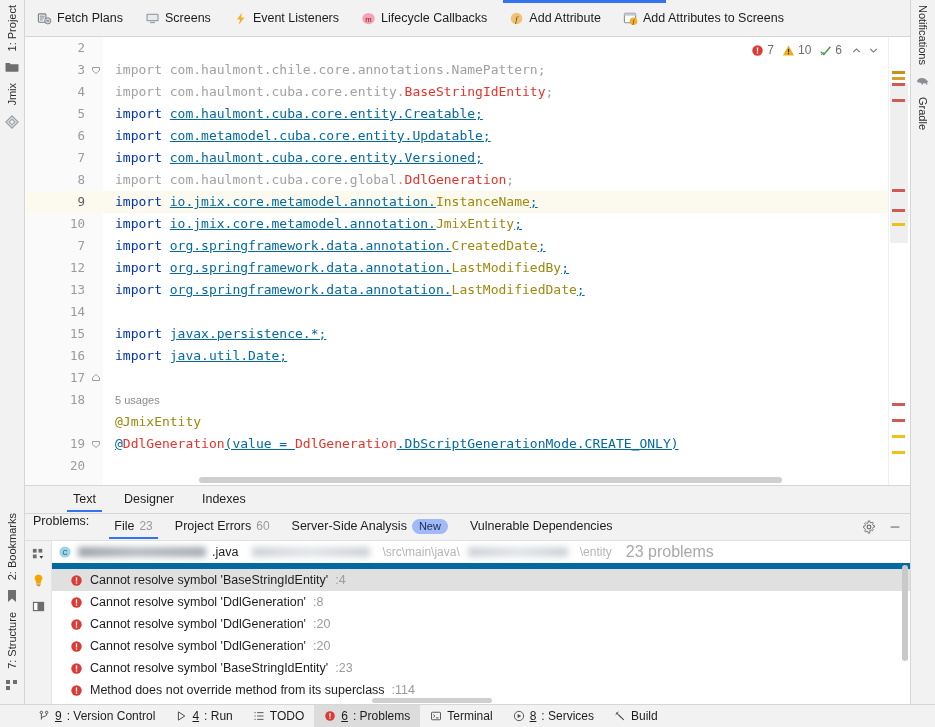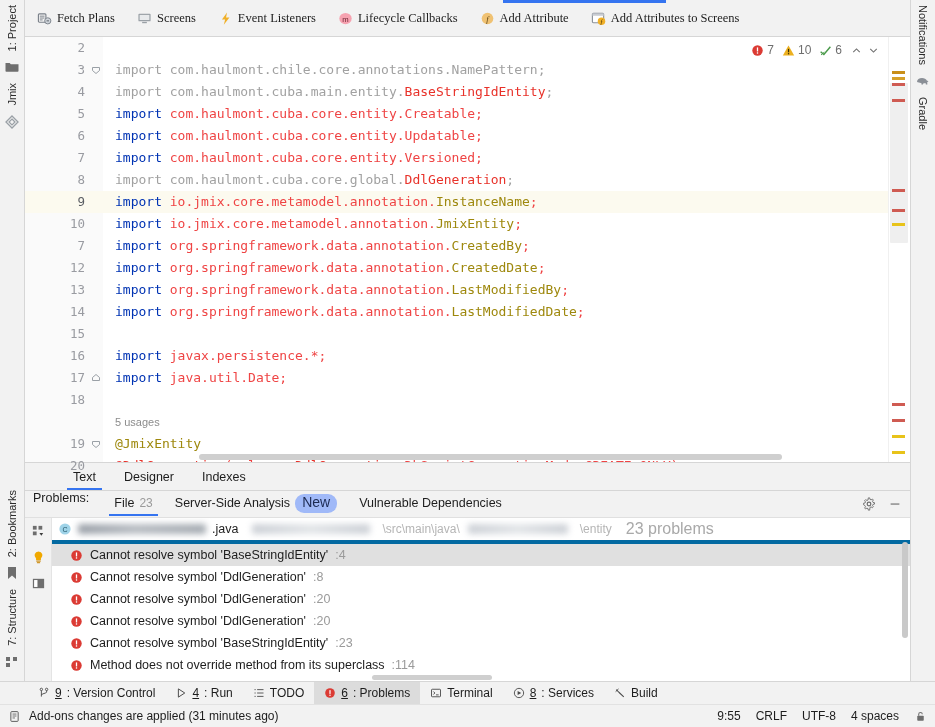--- a/index.html
+++ b/index.html
@@ -37,21 +37,21 @@
   
   .toolbar{
     height:36px;flex:0 0 36px;background:#f2f2f2;
     border-bottom:1px solid #d6d6d6;
     display:flex;align-items:center;gap:18px;padding-left:10px;position:relative;
   }
   .toolbar::after{
     content:"";position:absolute;left:478px;top:0;width:163px;height:3px;background:#3574f0;
   }
   .tb-item{display:flex;align-items:center;gap:5px;cursor:default;height:26px;padding:0 2px;}
-  .tb-item span.lbl{font-size:12.5px;color:#1d1d1d;white-space:nowrap;font-family:Liberation Serif, serif;}
+  .tb-item span.lbl{font-size:12.5px;color:#1d1d1d;white-space:nowrap;}
   .ic{width:15px;height:15px;flex:0 0 15px;display:block;}
 
   
   .editor-wrap{flex:1 1 auto;min-height:0;display:flex;background:#fff;position:relative;}
   .gutter{
     width:78px;flex:0 0 78px;background:#fafafa;position:relative;
     border-right:none;
   }
   .code-area{flex:1 1 auto;min-width:0;position:relative;overflow:hidden;background:#fff;}
   .stripe{
@@ -71,21 +71,21 @@
     font-size:12.5px;color:#999ba1;text-align:right;width:40px;
   }
   .gnum.cur{color:#5a5d63;}
   .fold{
     position:absolute;right:2px;top:6px;width:10px;height:10px;
   }
   .fold svg{display:block;}
 
   
   .kw{color:#0033b3;}
-  .pl{color:#ef4444;}
+  .pl{color:#0369a1;text-decoration:underline;}
   .dim{color:#a1a1a1;}
   .ann{color:#9e880d;text-align:right;}
   .err{color:#e8322a;}
   .hint{
     font-family:"Liberation Sans",sans-serif;font-size:11px;color:#8c8c8c;
   }
 
   
   .hscroll{
     position:absolute;left:96px;right:26px;bottom:2px;height:6px;background:transparent;
@@ -100,21 +100,21 @@
   .inspect .grp{display:flex;align-items:center;gap:3px;margin-right:4px;}
   .chev{width:13px;height:13px;}
 
   
   .mark{position:absolute;left:3px;width:13px;height:3px;}
   .stripe-thumb{position:absolute;left:1px;width:18px;background:#00000010;border-radius:1px;}
 
   
   .ebtabs{
     height:27px;flex:0 0 27px;background:#f2f2f2;border-top:1px solid #d6d6d6;
-    display:flex;align-items:center;gap:0;padding-left:34px;
+    display:flex;align-items:flex-start;gap:0;padding-left:34px;
   }
   .ebtab{
     font-size:12.5px;color:#1d1d1d;padding:0 14px;height:26px;line-height:26px;
     position:relative;cursor:default;
   }
   .ebtab.sel::after{content:"";position:absolute;left:8px;right:8px;bottom:0;height:2px;background:#3574f0;}
 
   
   .problems{
     flex:0 0 190px;height:190px;background:#fff;border-top:1px solid #d6d6d6;
@@ -125,35 +125,35 @@
     padding-left:8px;position:relative;border-bottom:1px solid #e0e0e0;
   }
   .pr-title{font-size:12.5px;color:#1d1d1d;margin-right:14px;}
   .pr-tab{
     font-size:12.5px;color:#1d1d1d;height:25px;line-height:25px;padding:0 11px;
     position:relative;display:flex;align-items:center;gap:5px;cursor:default;
   }
   .pr-tab .cnt{color:#9a9a9a;font-size:12px;}
   .pr-tab.sel::after{content:"";position:absolute;left:6px;right:6px;bottom:0;height:2px;background:#3574f0;}
   .badge-new{
-    background:#a0b9f8;color:#1c2a52;border-radius:9px;font-size:14px;
+    background:#a0b9f8;color:#1c2a52;border-radius:9px;font-size:11px;
     padding:1px 7px 2px;line-height:1.1;
   }
   .pr-head-right{position:absolute;right:8px;top:0;height:26px;display:flex;align-items:center;gap:12px;}
 
   .pr-body{flex:1 1 auto;display:flex;min-height:0;}
   .pr-rail{
     width:26px;flex:0 0 26px;background:#f2f2f2;border-right:1px solid #e4e4e4;
     display:flex;flex-direction:column;align-items:center;padding-top:6px;gap:11px;
   }
   .pr-list{flex:1 1 auto;min-width:0;overflow:hidden;position:relative;background:#fff;}
 
   .file-row{
     height:22px;display:flex;align-items:center;gap:6px;padding:0 6px;
-    border-bottom:4px solid #0369a1;background:#fff;
+    border-bottom:6px solid #0369a1;background:#fff;
   }
   .blur{
     filter:blur(3.2px);
     background:linear-gradient(90deg,#9aa0a8 0%,#b7bcc2 45%,#a5abb2 100%);
     height:10px;border-radius:2px;display:inline-block;
     color:transparent;overflow:hidden;
   }
   .blur.lite{
     background:linear-gradient(90deg,#ccd0d6 0%,#e2e5e8 50%,#ccd0d6 100%);
     filter:blur(3px);
@@ -334,28 +334,27 @@
                     <path d="M1.5 2.5h7v3l-3.5 3-3.5-3z" fill="none" stroke="#9aa0a6" stroke-width="1"></path>
                   </svg></span></div>
               <div class="ln"><span class="gnum">20</span></div>
             </div>
         </div>
 
         <div class="code-area">
           <div class="lines" id="code-lines">
               <div class="ln" style="padding-left: 12px;"></div>
               <div class="ln" style="padding-left: 12px;"><span class="dim">import </span><span class="dim">com.haulmont.chile.core.annotations.NamePattern</span><span class="dim">;</span></div>
-              <div class="ln" style="padding-left: 12px;"><span class="dim">import </span><span class="dim">com.haulmont.cuba.main.entity.</span><span class="err">BaseStringIdEntity</span><span class="dim">;</span></div>
+              <div class="ln" style="padding-left: 12px;"><span class="dim">import </span><span class="dim">com.haulmont.cuba.core.entity.</span><span class="err">BaseStringIdEntity</span><span class="dim">;</span></div>
               <div class="ln" style="padding-left: 12px;"><span class="kw">import </span><span class="pl">com.haulmont.cuba.core.entity.Creatable;</span></div>
-              <div class="ln" style="padding-left: 12px;"><span class="kw">import </span><span class="pl">com.haulmont.cuba.core.entity.Updatable;</span></div>
+              <div class="ln" style="padding-left: 12px;"><span class="kw">import </span><span class="pl">com.metamodel.cuba.core.entity.Updatable;</span></div>
               <div class="ln" style="padding-left: 12px;"><span class="kw">import </span><span class="pl">com.haulmont.cuba.core.entity.Versioned;</span></div>
               <div class="ln" style="padding-left: 12px;"><span class="dim">import </span><span class="dim">com.haulmont.cuba.core.global.</span><span class="err">DdlGeneration</span><span class="dim">;</span></div>
               <div class="ln cur" style="padding-left: 12px;"><span class="kw">import </span><span class="pl">io.jmix.core.metamodel.annotation.</span><span class="ann">InstanceName</span><span class="pl">;</span></div>
               <div class="ln" style="padding-left: 12px;"><span class="kw">import </span><span class="pl">io.jmix.core.metamodel.annotation.</span><span class="ann">JmixEntity</span><span class="pl">;</span></div>
-              <div class="ln" style="padding-left: 12px;"><span class="kw">import </span><span class="pl">org.springframework.data.annotation.</span><span class="ann">CreatedBy</span><span class="pl">;</span></div>
               <div class="ln" style="padding-left: 12px;"><span class="kw">import </span><span class="pl">org.springframework.data.annotation.</span><span class="ann">CreatedDate</span><span class="pl">;</span></div>
               <div class="ln" style="padding-left: 12px;"><span class="kw">import </span><span class="pl">org.springframework.data.annotation.</span><span class="ann">LastModifiedBy</span><span class="pl">;</span></div>
               <div class="ln" style="padding-left: 12px;"><span class="kw">import </span><span class="pl">org.springframework.data.annotation.</span><span class="ann">LastModifiedDate</span><span class="pl">;</span></div>
               <div class="ln" style="padding-left: 12px;"></div>
               <div class="ln" style="padding-left: 12px;"><span class="kw">import </span><span class="pl">javax.persistence.*;</span></div>
               <div class="ln" style="padding-left: 12px;"><span class="kw">import </span><span class="pl">java.util.Date;</span></div>
               <div class="ln" style="padding-left: 12px;"></div>
               <div class="ln" style="padding-left: 12px;"><span class="hint">5 usages</span></div>
               <div class="ln" style="padding-left: 12px;"><span class="ann">@JmixEntity</span></div>
               <div class="ln" style="padding-left: 12px;"><span class="pl">@</span><span class="err">DdlGeneration</span><span class="pl">(value = </span><span class="err">DdlGeneration</span><span class="pl">.DbScriptGenerationMode.CREATE_ONLY)</span></div>
@@ -420,20 +419,24 @@
         <div class="ebtab">Indexes</div>
       </div>
 
       <div class="problems">
         <div class="pr-head">
           <span class="pr-title">Problems:</span>
 
           <div class="pr-tab sel">
             <span>File</span>
             <span class="cnt">23</span>
+          </div>
+          <div class="pr-tab">
+            <span>Project Errors</span>
+            <span class="cnt">60</span>
           </div>
           <div class="pr-tab">
             <span>Server-Side Analysis</span>
             <span class="badge-new">New</span>
           </div>
           <div class="pr-tab">
             <span>Vulnerable Dependencies</span>
           </div>
 
           <div class="pr-head-right">
@@ -626,31 +629,14 @@
 
     <div class="twitem">
       <svg class="ic12" viewBox="0 0 16 16">
           <path d="M3 3.5 6.5 7M6.5 7 13 13.2" stroke="#4a4a4a" stroke-width="1.4" fill="none"></path>
           <path d="M2.2 6.2 6 2.6" stroke="#4a4a4a" stroke-width="1.3" fill="none"></path>
         </svg>
       <span>Build</span>
     </div>
   </div>
 
-  <div class="status">
-    <svg width="13" height="13" viewBox="0 0 16 16">
-        <rect x="3.5" y="2" width="9" height="12" rx="1" fill="none" stroke="#5a5a5a" stroke-width="1.2"></rect>
-        <path d="M5.6 5h4.8M5.6 7.4h4.8M5.6 9.8h3" stroke="#5a5a5a" stroke-width="1"></path>
-      </svg>
-    <span>Add-ons changes are applied (31 minutes ago)</span>
-    <span class="right">
-      <span>9:55</span>
-      <span>CRLF</span>
-      <span>UTF-8</span>
-      <span>4 spaces</span>
-      <svg width="13" height="13" viewBox="0 0 16 16">
-          <rect x="4" y="7" width="8" height="6.3" rx="1" fill="#6e6e6e"></rect>
-          <path d="M5.8 7V5.2a2.2 2.2 0 0 1 4.4 0" fill="none" stroke="#6e6e6e" stroke-width="1.3"></path>
-        </svg>
-    </span>
-  </div>
 
 </div>
 
 </body></html>

